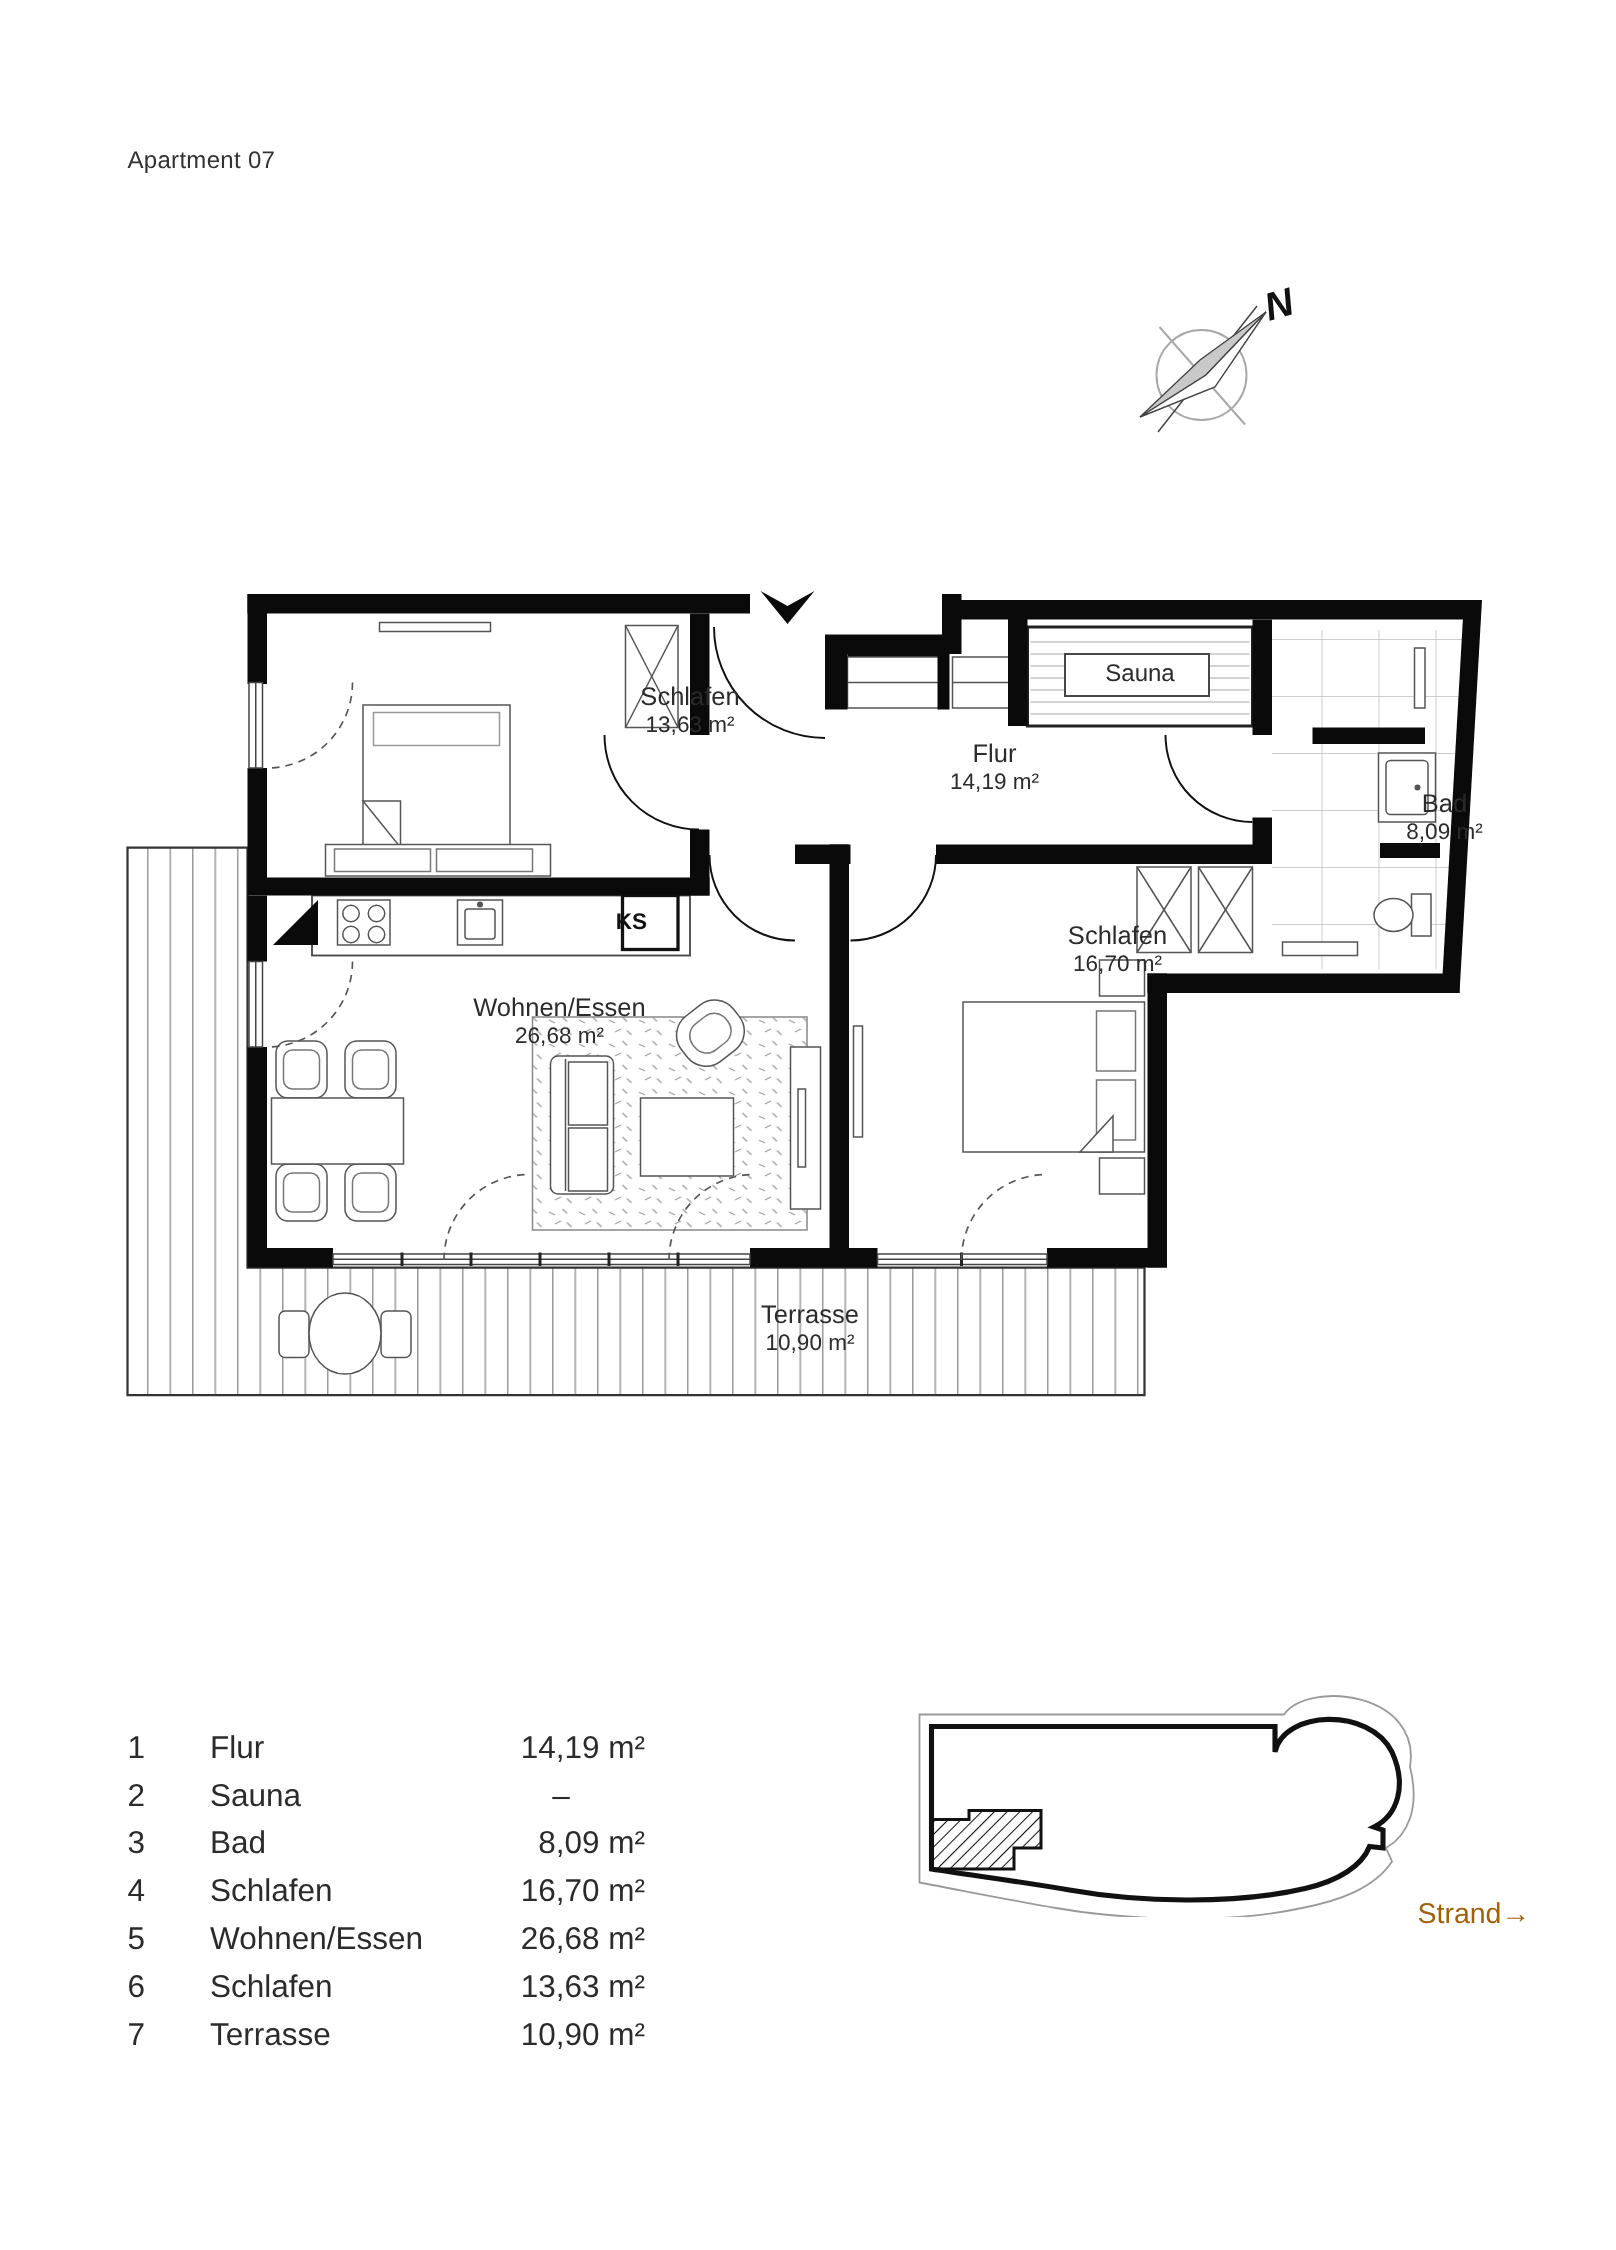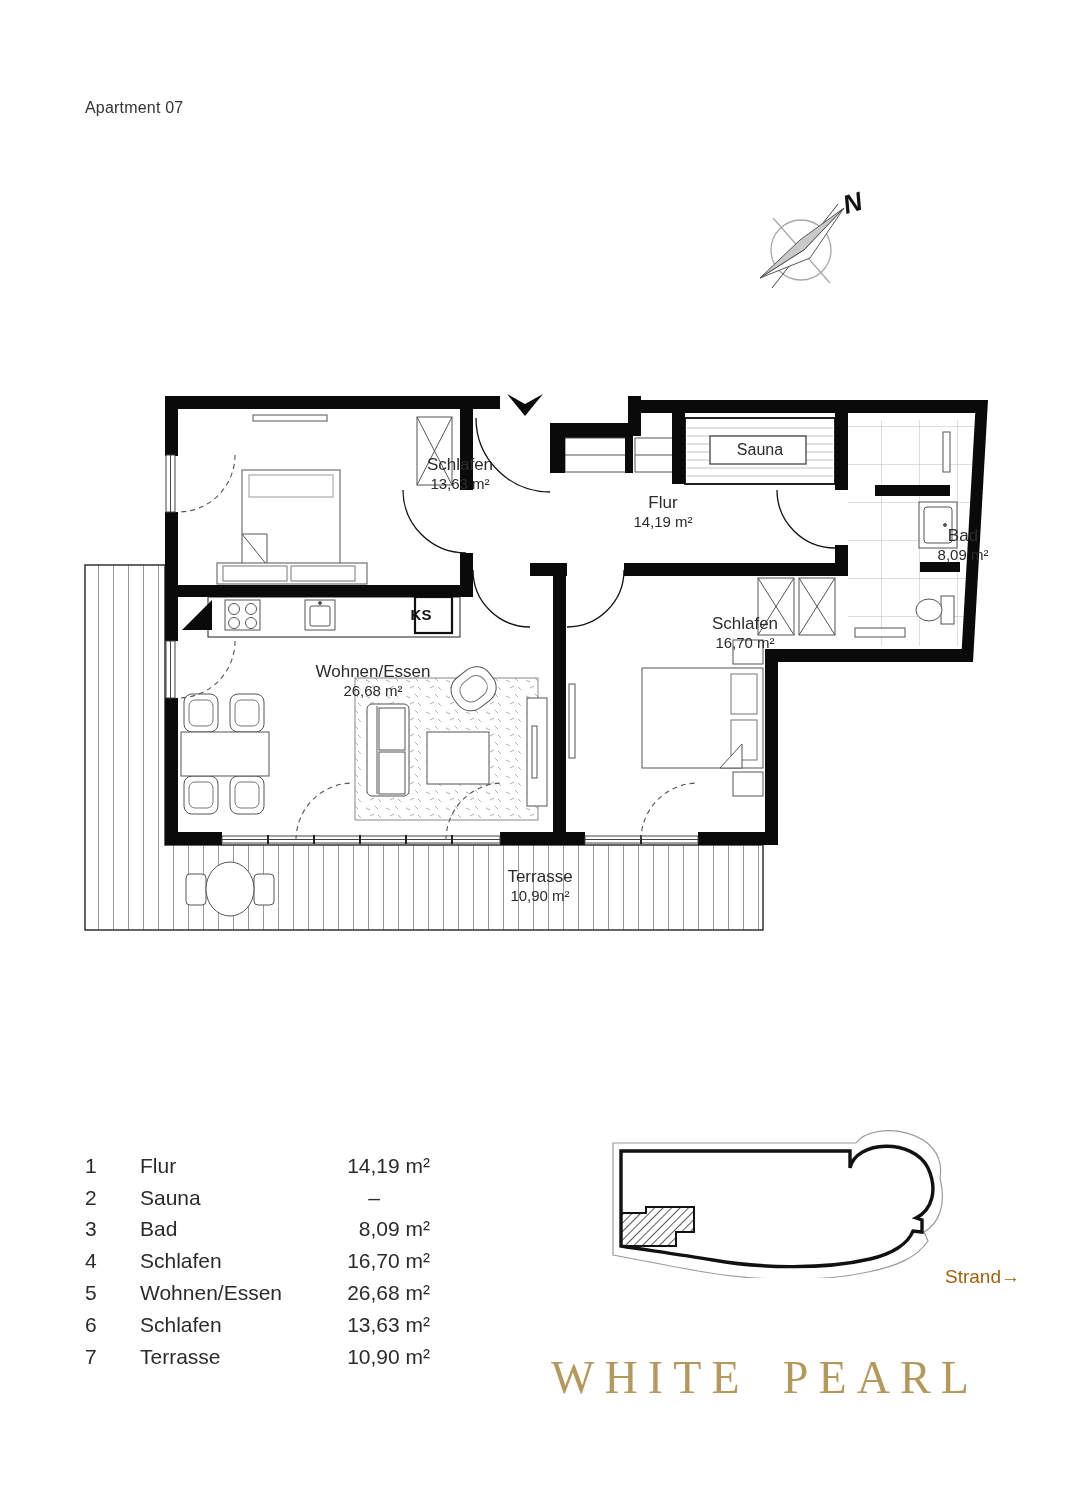--- a/index.html
+++ b/index.html
@@ -314,15 +314,14 @@
       </pattern>
     </defs>
     <path d="M15,15 H258 C274,-8 350,0 342,50 C349,78 340,96 326,104 L330,113 C318,131 295,139 270,144 C220,155 152,152 106,144 C71,138 42,132 15,127 Z" fill="none" stroke="#9a9a9a" stroke-width="1.2"></path>
     <path d="M23,23 H252 V40 C258,12 315,10 330,40 C340,62 334,82 318,90 L324,92 V104 L315,103 C310,116 294,126 272,131 C225,142 160,140 115,132 C80,126 48,122 23,118 Z" fill="#ffffff" stroke="#111" stroke-width="3.4"></path>
     <path d="M23,85 L48,85 L48,79 L96,79 L96,104 L78,104 L78,118 L23,118 Z" fill="url(#hatch)" stroke="#111" stroke-width="2"></path>
   </svg>
   <div class="abs" id="strand">
     <span>Strand</span><span>→</span>
   </div>
 
-  <div class="abs" id="logo">WHITE PEARL</div>
 
 </div>
 
 </body></html>

